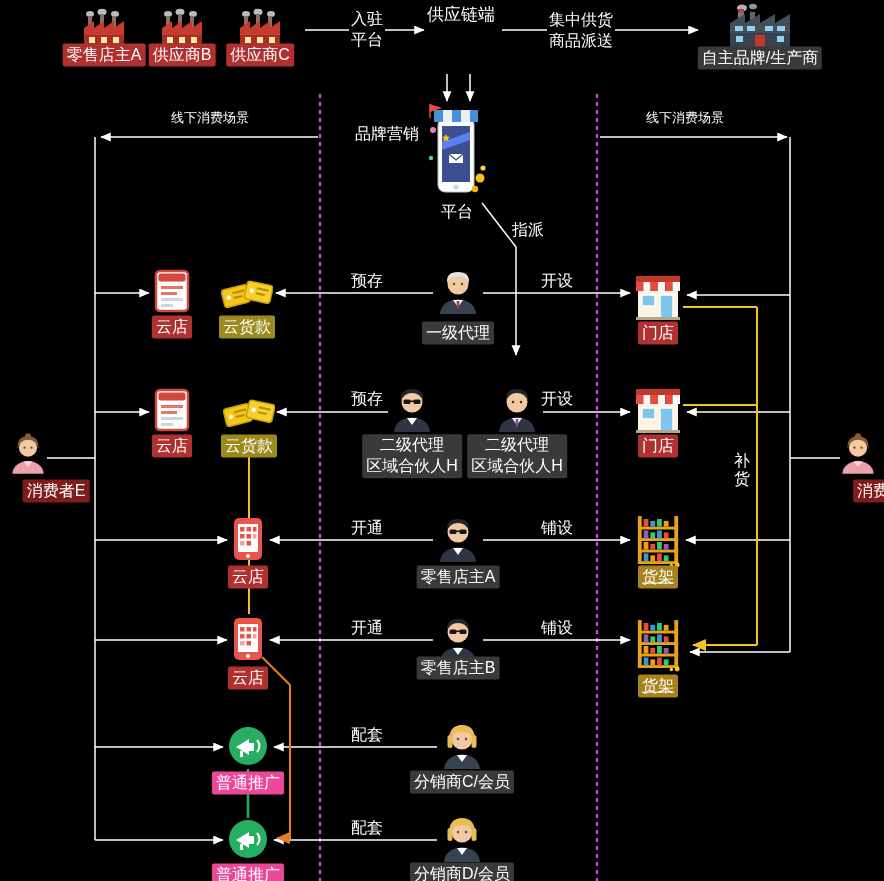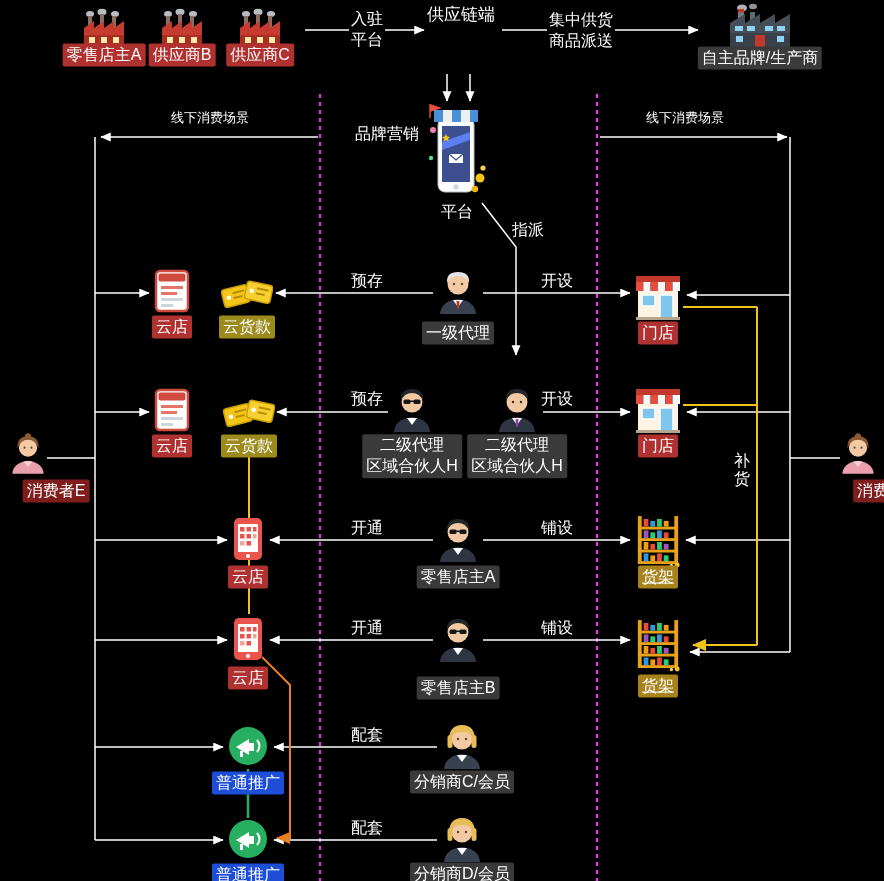--- a/index.html
+++ b/index.html
@@ -10,21 +10,21 @@
   .lbl{position:absolute;transform:translate(-50%,-50%);font-size:16px;color:#fff;
        white-space:nowrap;text-align:center;line-height:1.3;padding:1px 4px;border-radius:2px;}
   .b{font-weight:normal;}
   .t13{font-size:13px;}
   .t16{font-size:16px;}
   .t17{font-size:17px;}
   .bg-red{background:#b03230;}
   .bg-olive{background:#9d8a1d;text-align:right;}
   .bg-dark{background:#3a3a3a;}
   .bg-amber{background:#a8821c;text-decoration:underline;}
-  .bg-green{background:#1d4ed8;}
+  .bg-green{background:#ec4899;}
   .bg-rose{background:#7f1d1d;margin-left:28px;}
   .onblack{background:#000;padding:0 2px;}
   .vert{width:14px;white-space:normal;word-break:break-all;line-height:1.15;padding:0;}
 </style>
 </head>
 <body>
 
 <div class="canvas">
 
   <svg style="position:absolute;width:0;height:0" aria-hidden="true">
@@ -393,21 +393,21 @@
   <div class="lbl bg-amber" style="left:658px;top:577px">货架</div>
 
   <svg class="abs" style="left:248px;top:639px;width:34px;height:46px">
       <use href="#sym-cloudphone"></use>
     </svg>
   <div class="lbl bg-red" style="left:248px;top:678px">云店</div>
   <div class="lbl onblack" style="left:367px;top:628px">开通</div>
   <svg class="abs" style="left:458px;top:637px;width:46px;height:50px">
       <use href="#sym-person-shades"></use>
     </svg>
-  <div class="lbl bg-dark" style="left:458px;top:688px">零售店主B</div>
+  <div class="lbl bg-dark" style="left:458px;top:668px">零售店主B</div>
   <div class="lbl onblack" style="left:557px;top:628px">铺设</div>
   <svg class="abs" style="left:658px;top:645px;width:46px;height:54px">
       <use href="#sym-shelf"></use>
     </svg>
   <div class="lbl bg-amber" style="left:658px;top:686px">货架</div>
 
   <svg class="abs" style="left:248px;top:746px;width:40px;height:40px">
       <use href="#sym-mega"></use>
     </svg>
   <div class="lbl bg-green" style="left:248px;top:783px">普通推广</div>

